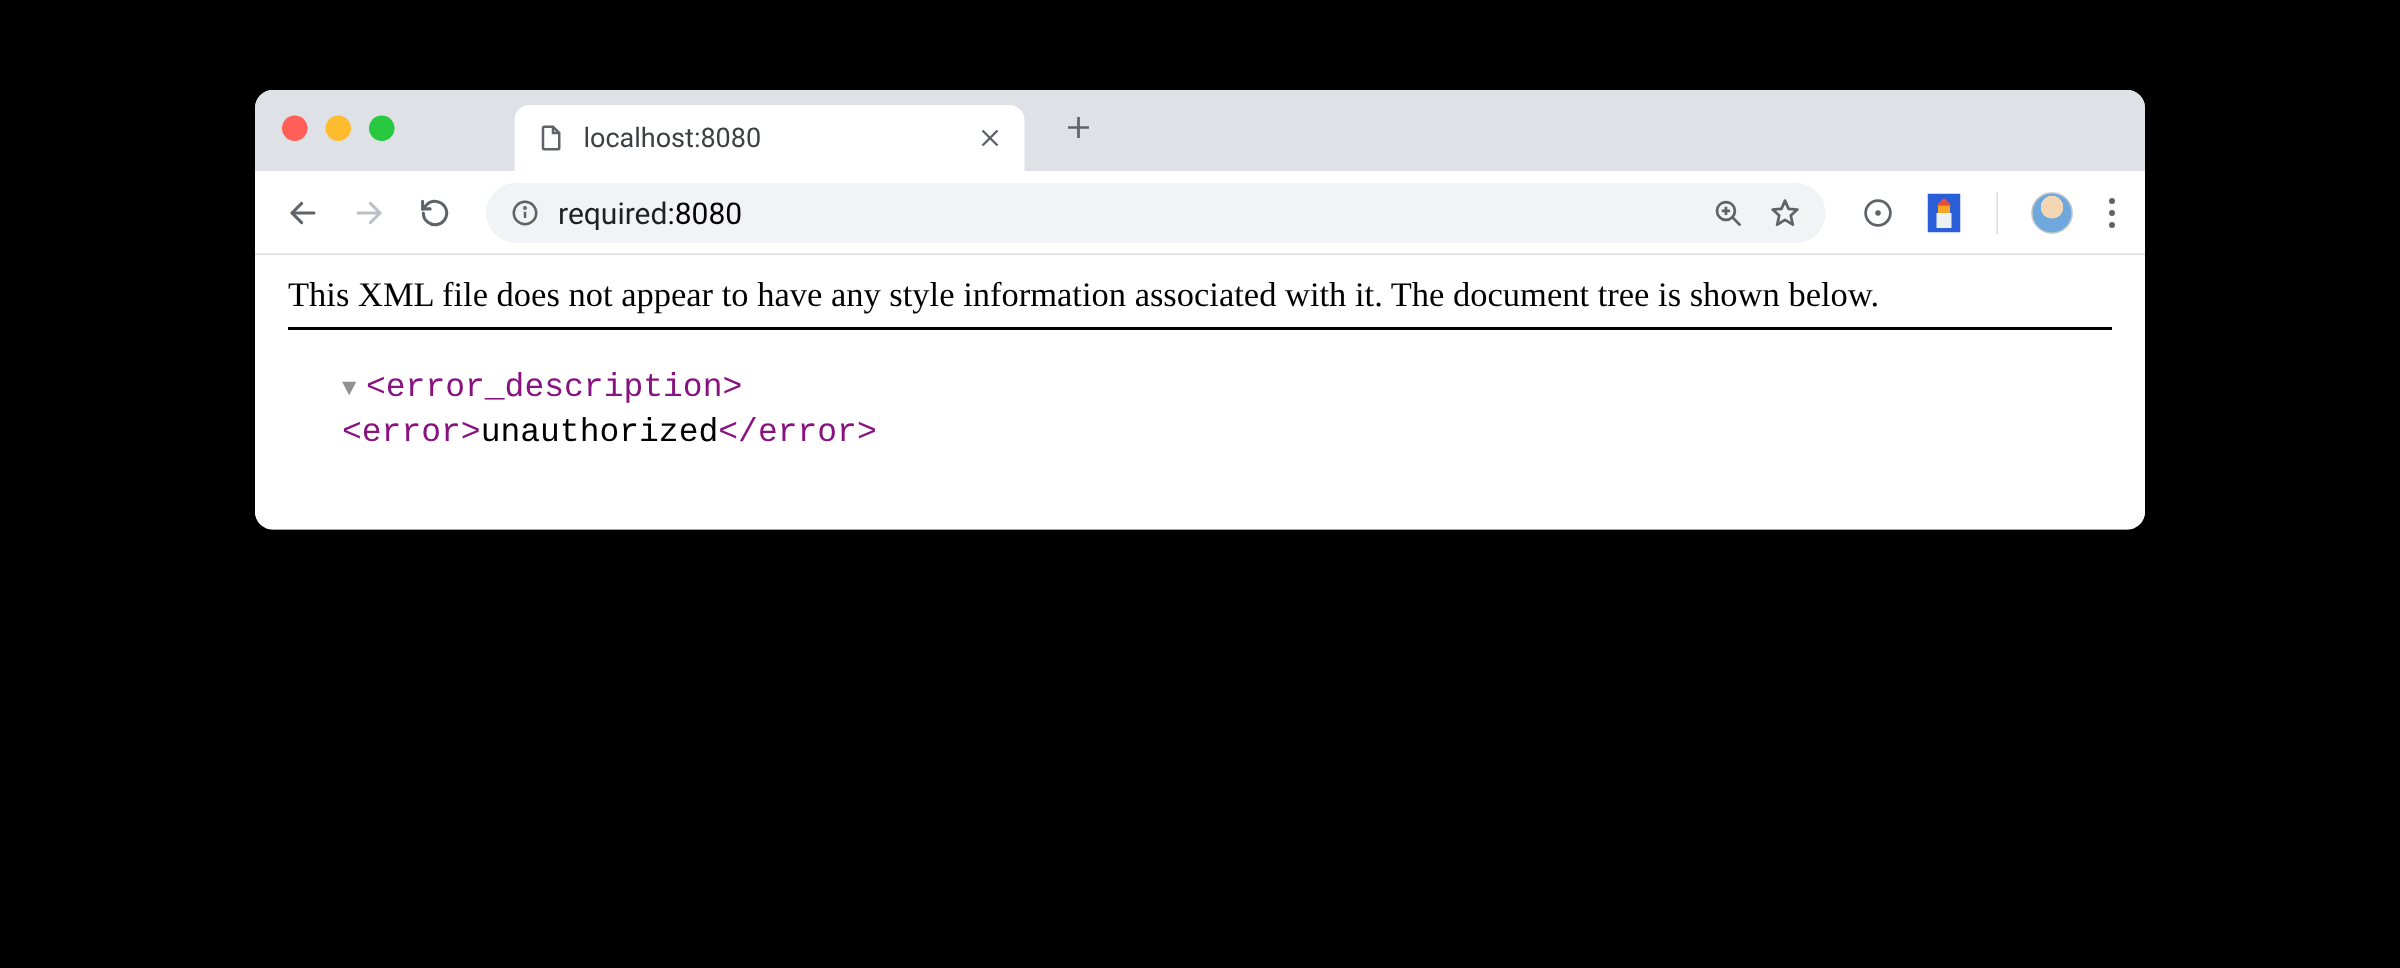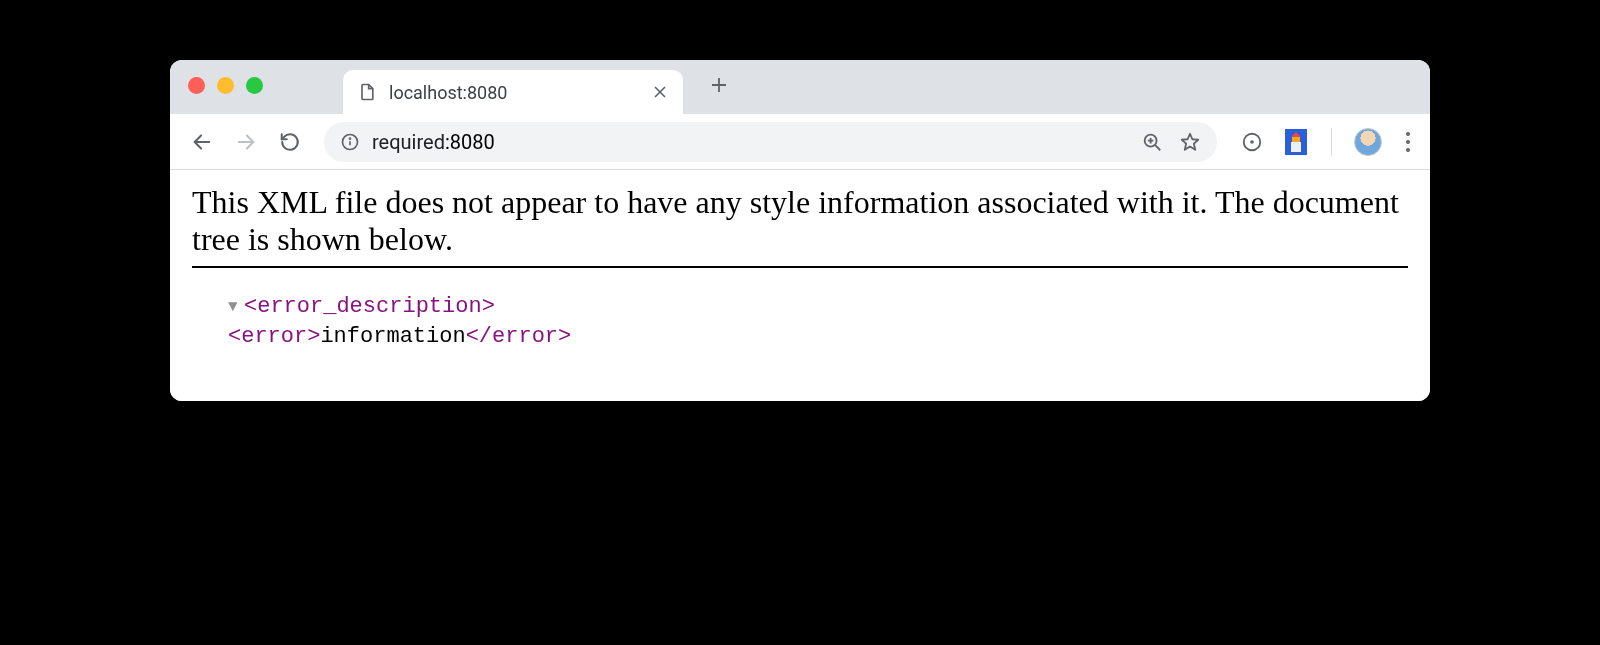--- a/index.html
+++ b/index.html
@@ -107,21 +107,21 @@
     }
     .kebab { display:flex; flex-direction:column; gap:4px; padding: 0 6px;}
     .kebab span{ width:4px; height:4px; border-radius:50%; background:#5f6368; }
     
     .viewport {
       background:#fff;
       padding: 14px 22px 50px 22px;
     }
     .xml-notice {
       font-family: Georgia, "Times New Roman", serif;
-      font-size: 32px;
+      font-size: 23px;
       color:#000;
       padding-bottom: 8px;
       border-bottom: 2px solid #000;
       margin-bottom: 24px;
     }
     .xml-tree {
       font-family: Menlo, Consolas, "Courier New", monospace;
       font-size: 22px;
       line-height: 1.35;
       color:#000;
@@ -247,18 +247,18 @@
   </div>
 
   <div class="viewport">
     <div class="xml-notice">This XML file does not appear to have any style information associated with it. The document tree is shown below.</div>
 
     <div class="xml-tree">
       <div class="indent1">
         <span class="disclose">▼</span><span class="tag">&lt;error_description&gt;</span>
       </div>
       <div class="indent1b">
-        <span class="tag">&lt;error&gt;</span><span>information</span><span class="tag">&lt;/error&gt;</span>
+        <span class="tag">&lt;error&gt;</span><span>unauthorized</span><span class="tag">&lt;/error&gt;</span>
       </div>
     </div>
   </div>
 
 </div>
 
 </body></html>

